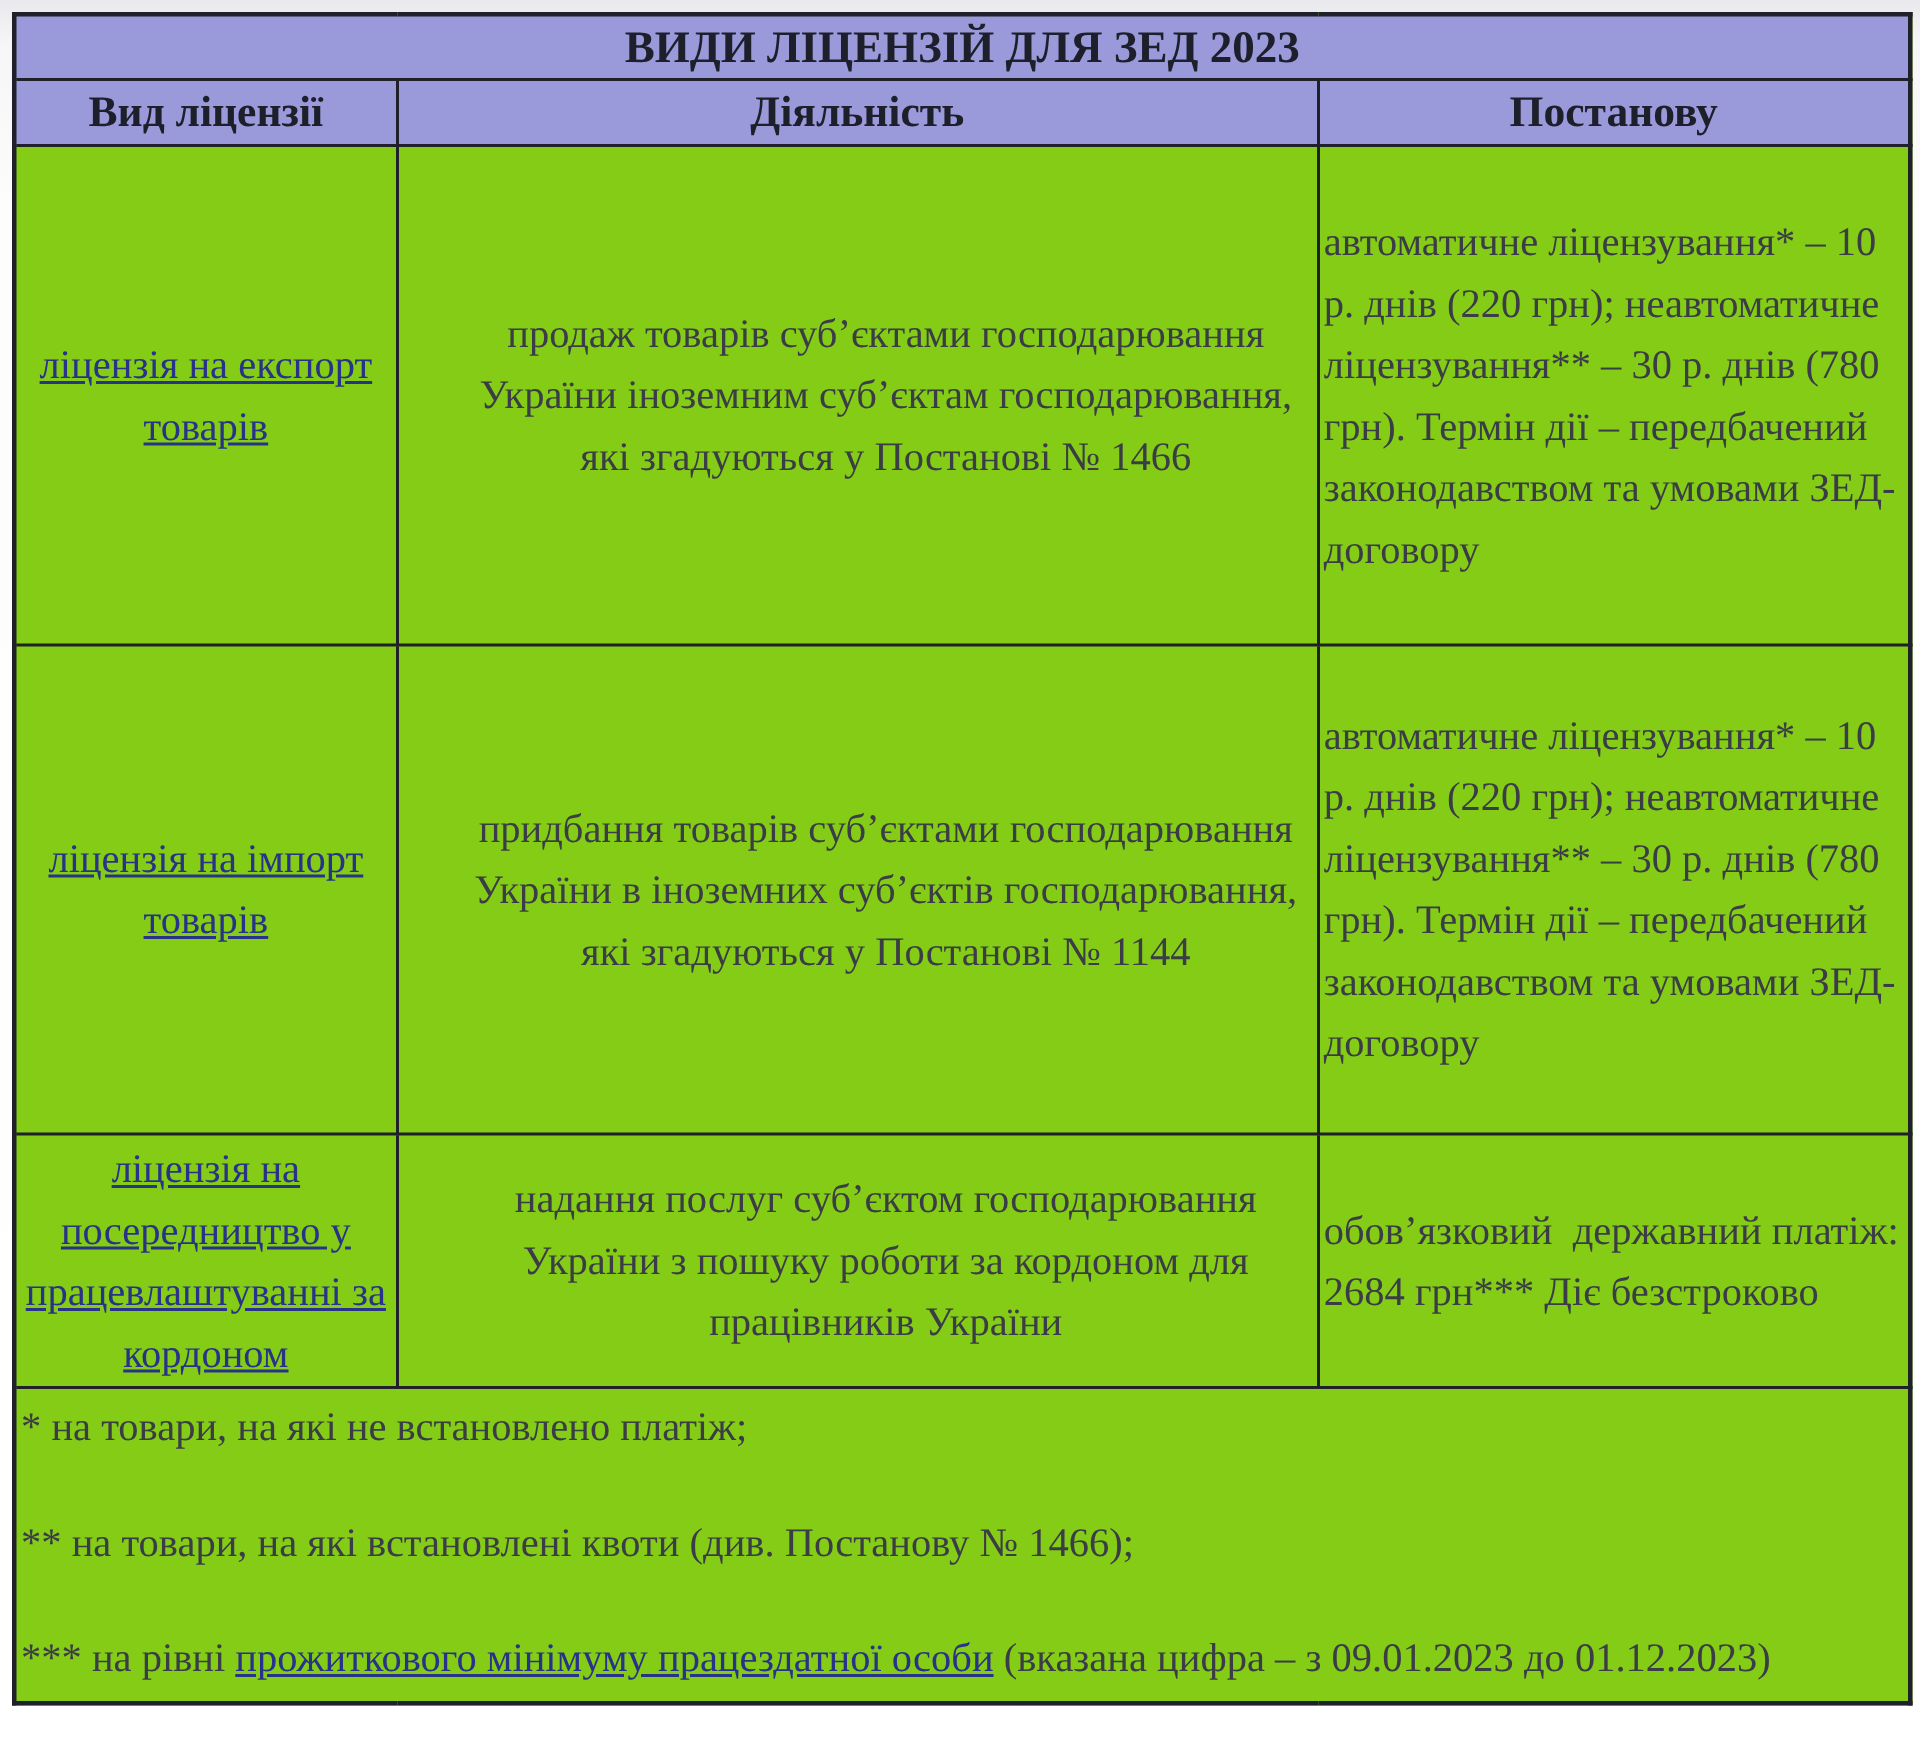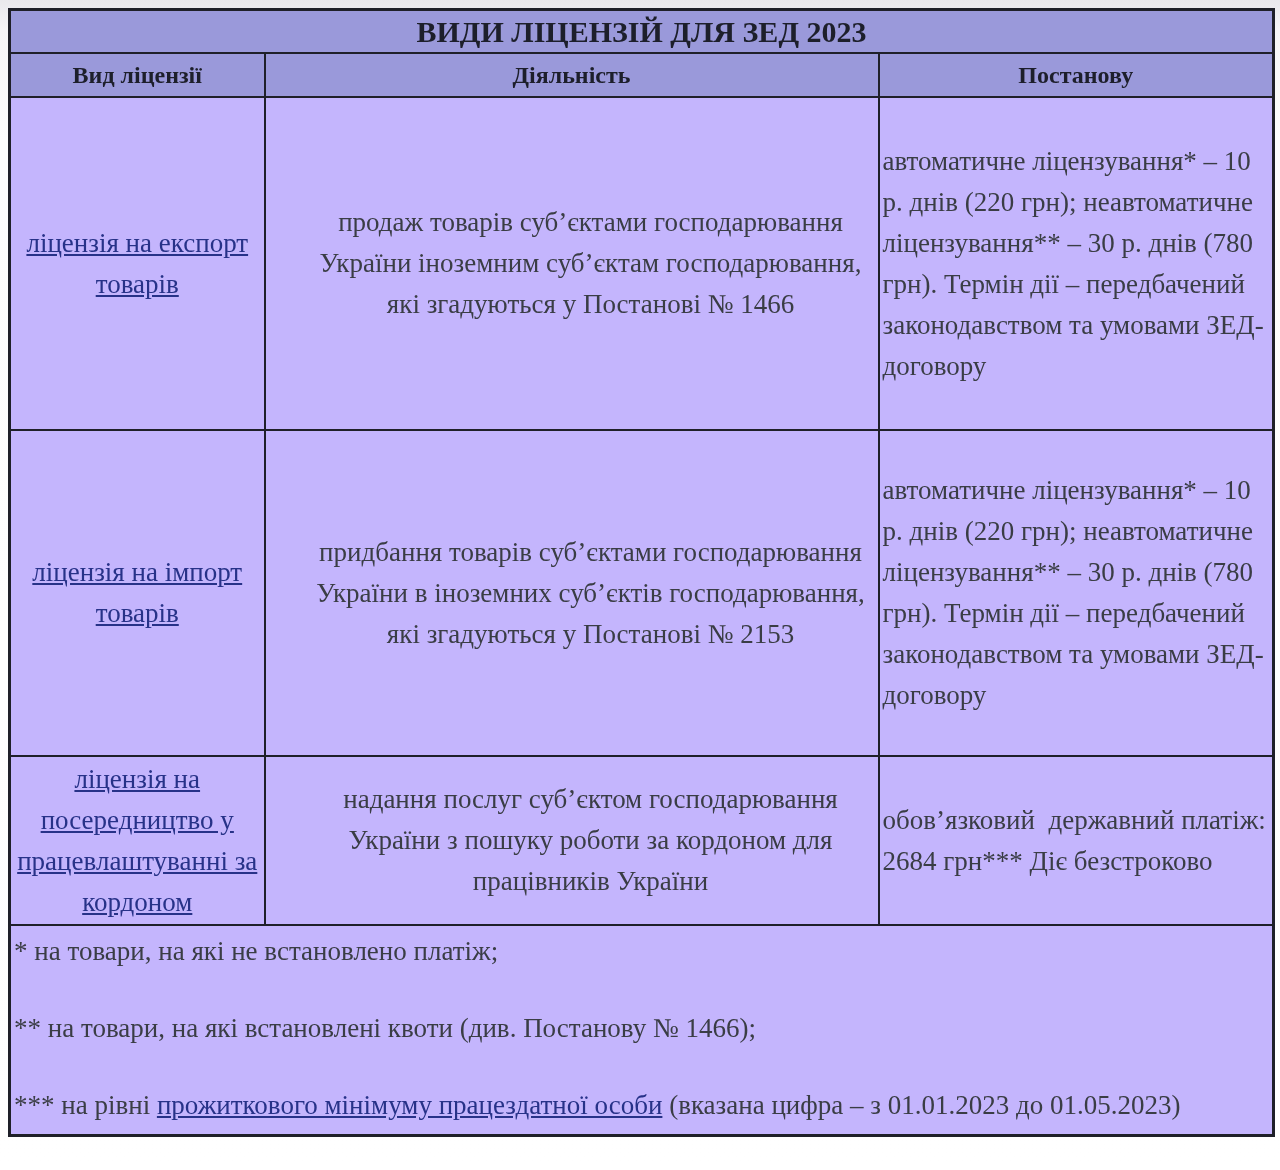--- a/index.html
+++ b/index.html
@@ -7,39 +7,39 @@
     width: 1280px; height: 1170px;
     overflow: hidden;
     background: linear-gradient(180deg, #e9e8ec 0px, #f6f5f7 30px, #fdfdfd 140px, #ffffff 100%);
     font-family: "Liberation Serif", "DejaVu Serif", serif;
   }
   table.lic {
     position: absolute; left: 8px; top: 8px;
     width: 1264px;
     border-collapse: collapse;
     table-layout: fixed;
-    background: #c4b5fd;
+    background: #84cc16;
     border: 3px solid #1f2029;
   }
   table.lic th, table.lic td {
     border: 2px solid #1f2029;
   }
   tr.title-row th {
     height: 41px;
     background: #9a99da;
     font-size: 30px;
     font-weight: bold;
     color: #1d1f2b;
     text-align: center;
     padding: 0;
   }
   tr.head-row th {
     height: 42px;
     background: #9a99da;
-    font-size: 24px;
+    font-size: 29px;
     font-weight: bold;
     color: #1d1f2b;
     text-align: center;
     padding: 0;
   }
   tbody td {
     font-size: 27px;
     line-height: 41px;
     color: #3a3d45;
     vertical-align: middle;
@@ -95,31 +95,31 @@
       <td class="cell-license">
         <a href="#">ліцензія на експорт товарів</a>
       </td>
       <td class="cell-activity">продаж товарів суб’єктами господарювання України іноземним суб’єктам господарювання, які згадуються у Постанові № 1466</td>
       <td class="cell-cost">автоматичне ліцензування* – 10 р. днів (220 грн); неавтоматичне ліцензування** – 30 р. днів (780 грн). Термін дії – передбачений законодавством та умовами ЗЕД-договору</td>
     </tr>
     <tr class="row-2">
       <td class="cell-license">
         <a href="#">ліцензія на імпорт товарів</a>
       </td>
-      <td class="cell-activity">придбання товарів суб’єктами господарювання України в іноземних суб’єктів господарювання, які згадуються у Постанові № 2153</td>
+      <td class="cell-activity">придбання товарів суб’єктами господарювання України в іноземних суб’єктів господарювання, які згадуються у Постанові № 1144</td>
       <td class="cell-cost">автоматичне ліцензування* – 10 р. днів (220 грн); неавтоматичне ліцензування** – 30 р. днів (780 грн). Термін дії – передбачений законодавством та умовами ЗЕД-договору</td>
     </tr>
     <tr class="row-3">
       <td class="cell-license">
         <a href="#">ліцензія на посередництво у працевлаштуванні за кордоном</a>
       </td>
       <td class="cell-activity">надання послуг суб’єктом господарювання України з пошуку роботи за кордоном для працівників України</td>
       <td class="cell-cost">обов’язковий  державний платіж: 2684 грн*** Діє безстроково</td>
     </tr>
     <tr class="notes-row">
       <td colspan="3">
         <p class="note">* на товари, на які не встановлено платіж;</p>
         <p class="note"><span>** на товари, на які встановлені квоти (</span><span class="it">див</span><span>. Постанову № 1466);</span></p>
-        <p class="note"><span>*** на рівні </span><a href="#">прожиткового мінімуму працездатної особи</a><span> (вказана цифра – з 01.01.2023 до 01.05.2023)</span></p>
+        <p class="note"><span>*** на рівні </span><a href="#">прожиткового мінімуму працездатної особи</a><span> (вказана цифра – з 09.01.2023 до 01.12.2023)</span></p>
       </td>
     </tr>
   </tbody>
 </table>
 
 </body></html>

